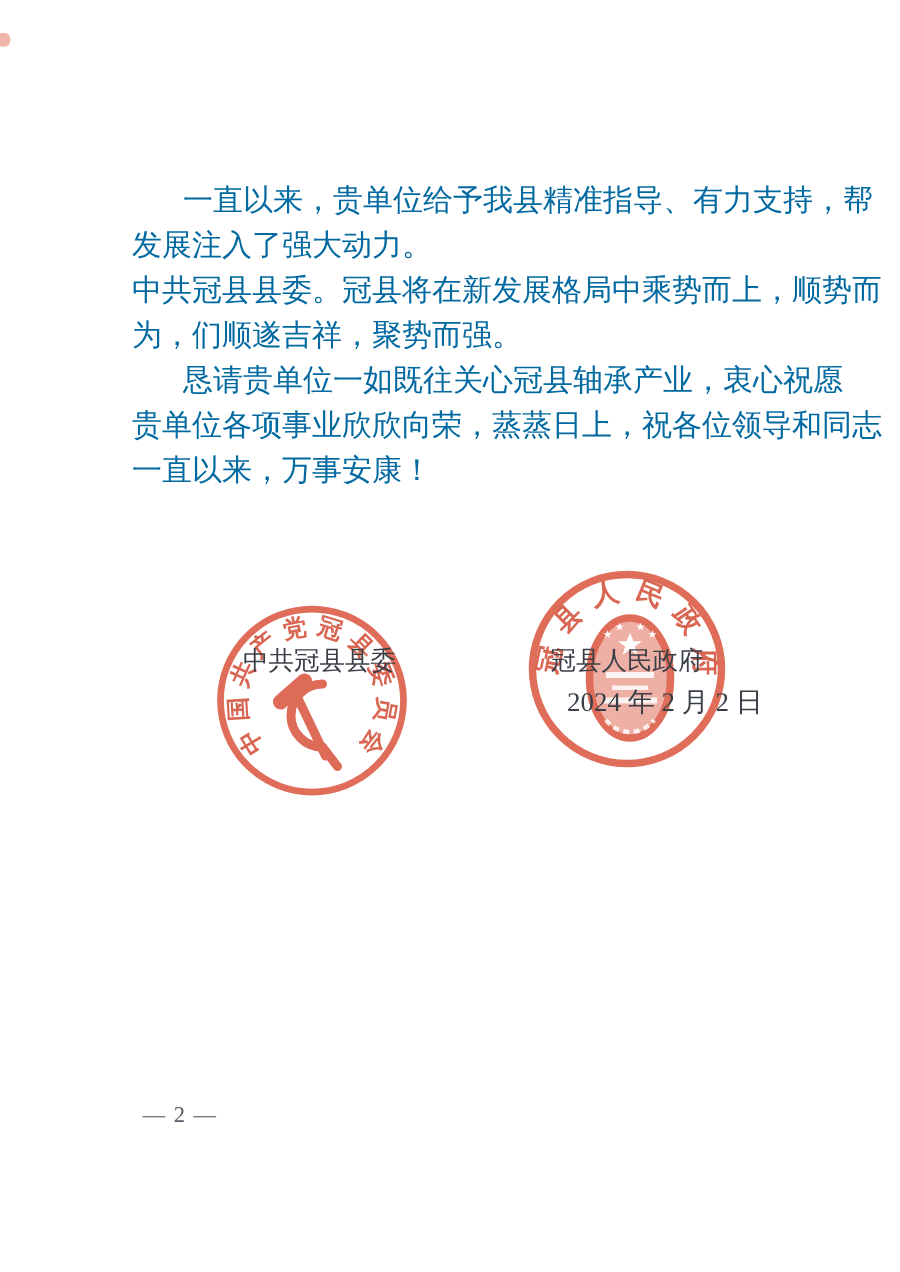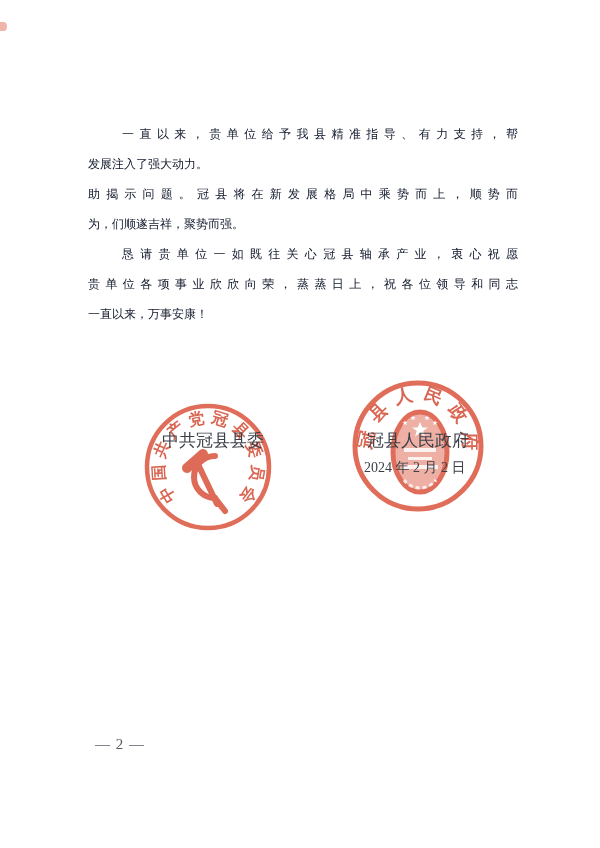--- a/index.html
+++ b/index.html
@@ -11,38 +11,38 @@
     font-family:"Liberation Serif","DejaVu Serif",serif;
   }
   
   .red-smudge{
     position:absolute;left:0;top:22px;width:7px;height:9px;
     background:#eb9c8d;border-radius:0 60% 60% 0;opacity:.75;
   }
   
   .doc-body{
     position:absolute;left:88px;top:119px;width:430px;
-    font-size:12px;line-height:30px;color:#0f172a;
+    font-size:20px;line-height:30px;color:#0369a1;
     text-align:justify;
   }
   .line{
     width:430px;white-space:nowrap;
     text-align:justify;text-align-last:justify;
     text-justify:inter-character;
   }
   .line.last{text-align-last:left;}
   .line.indent{text-indent:34px;}
   
   .sig{
     position:absolute;color:#3a3f47;font-size:17px;line-height:20px;
     white-space:nowrap;z-index:3;letter-spacing:0px;
   }
   .sig.party{left:162px;top:431px;}
   .sig.gov{left:367px;top:431px;}
-  .sig.date{left:364px;top:458px;font-size:14px;}
+  .sig.date{left:378px;top:458px;font-size:18px;}
   
   .seal{position:absolute;z-index:2;opacity:.88;}
   .seal.party{left:138px;top:397px;}
   .seal.gov{left:346px;top:374px;}
   .ring-text{
     fill:#d4513b;
     font-family:"Liberation Serif","DejaVu Serif",serif;
     font-weight:bold;
   }
   
@@ -55,21 +55,21 @@
 </head>
 <body>
 
 <div class="page">
 
   <div class="red-smudge"></div>
 
   <div class="doc-body">
     <div class="line indent">一直以来，贵单位给予我县精准指导、有力支持，帮</div>
     <div class="line last">发展注入了强大动力。</div>
-    <div class="line">助揭示问题。冠县将在新发展格局中乘势而上，顺势而</div>
+    <div class="line">中共冠县县委。冠县将在新发展格局中乘势而上，顺势而</div>
     <div class="line last">为，们顺遂吉祥，聚势而强。</div>
     <div class="line indent">恳请贵单位一如既往关心冠县轴承产业，衷心祝愿</div>
     <div class="line">贵单位各项事业欣欣向荣，蒸蒸日上，祝各位领导和同志</div>
     <div class="line last">一直以来，万事安康！</div>
   </div>
 
   <svg class="seal party" width="140" height="140" viewBox="-70 -70 140 140">
     <defs>
       <path id="party-arc" d="M -31.11 31.11 A 44 44 0 1 1 31.11 31.11" fill="none"></path>
       <path id="star" d="M0,-10 L2.94,-3.09 10,-3.09 4.05,1.18 6.18,8.09 0,3.82 -6.18,8.09 -4.05,1.18 -10,-3.09 -2.94,-3.09 Z"></path>

